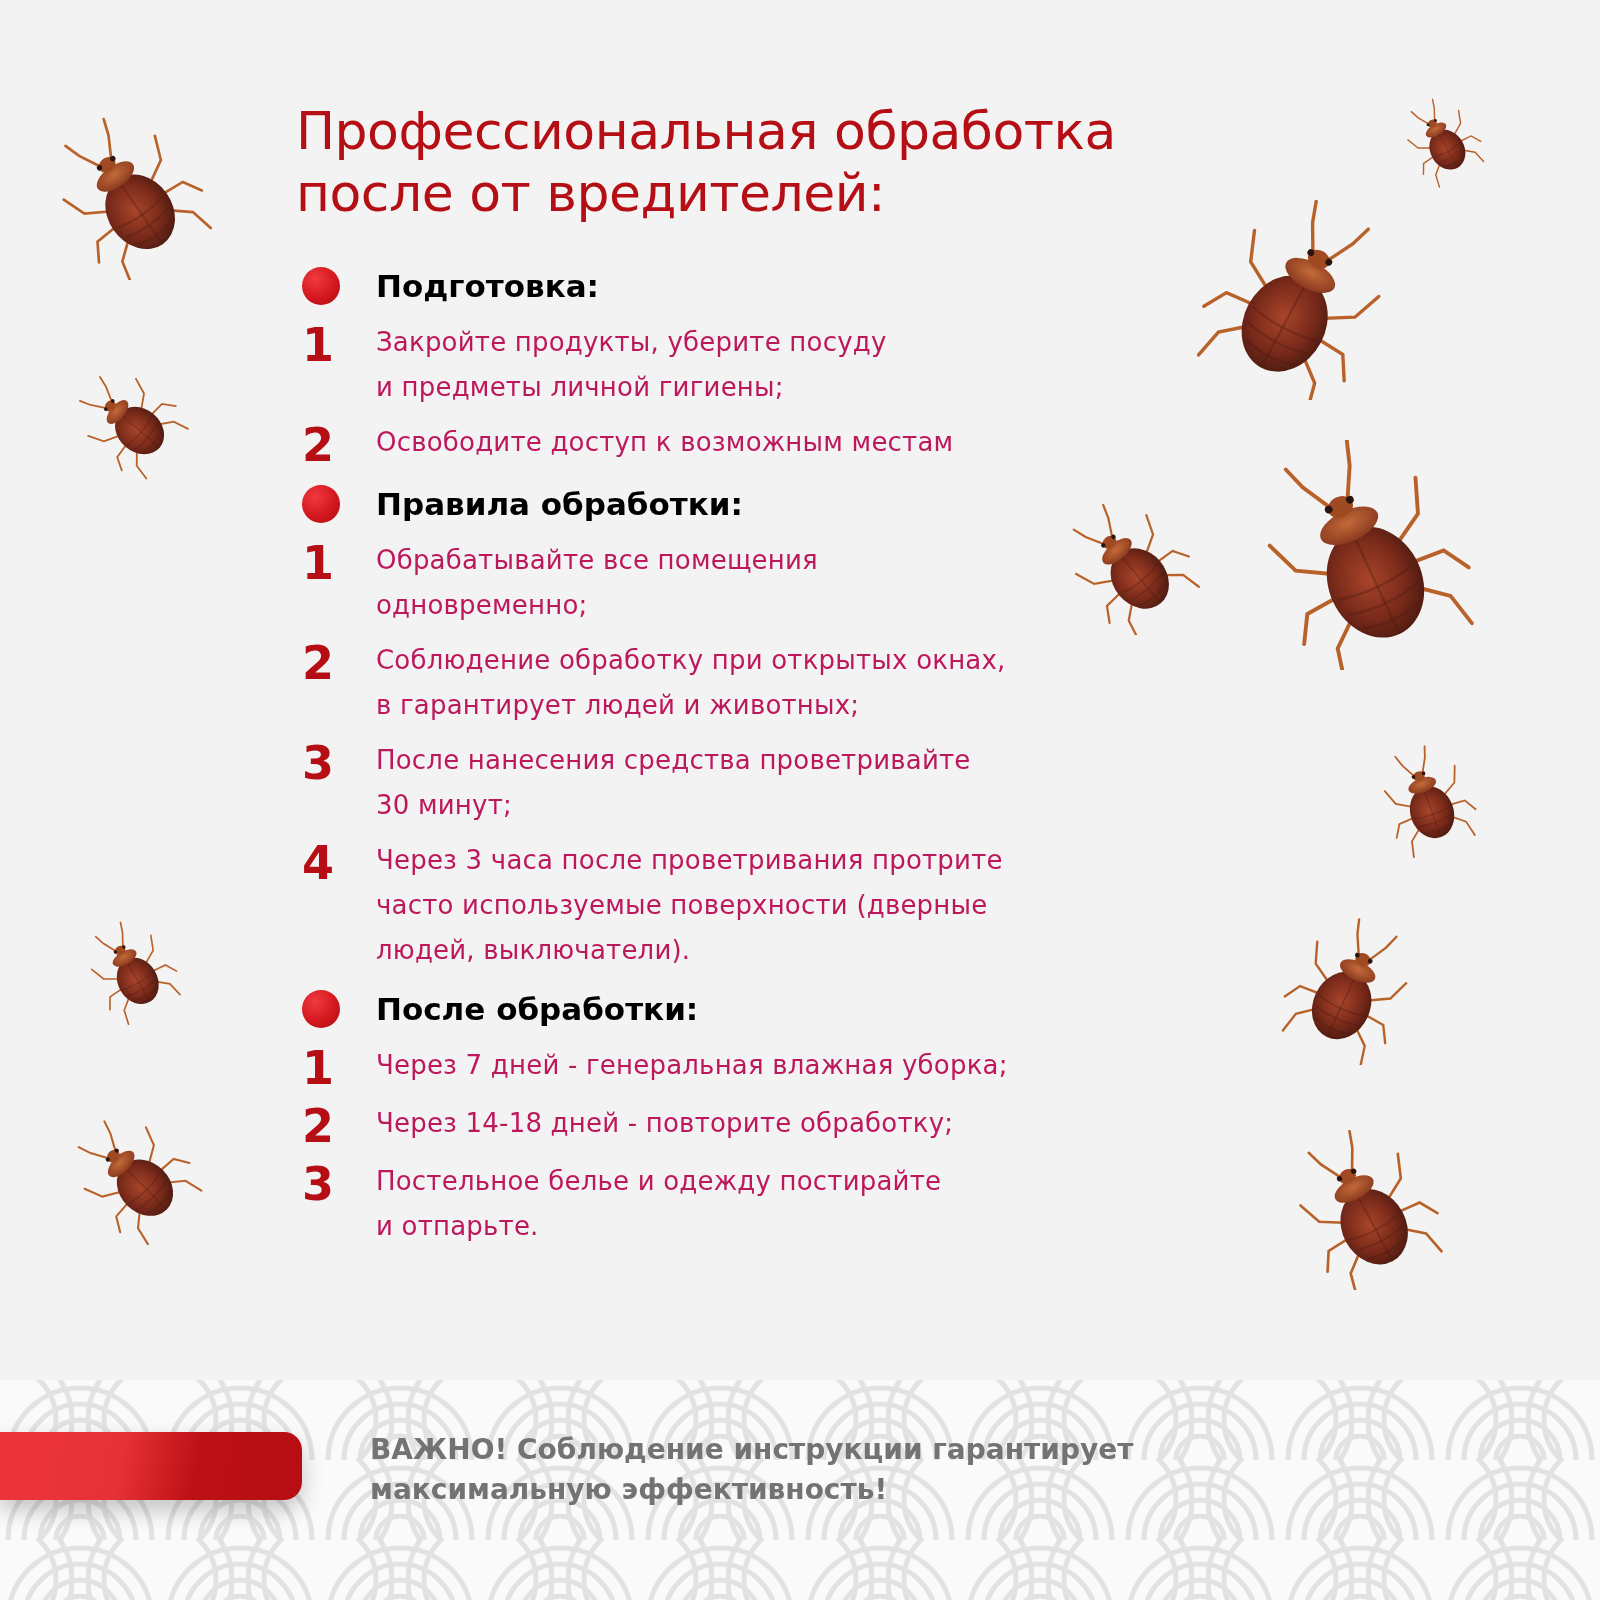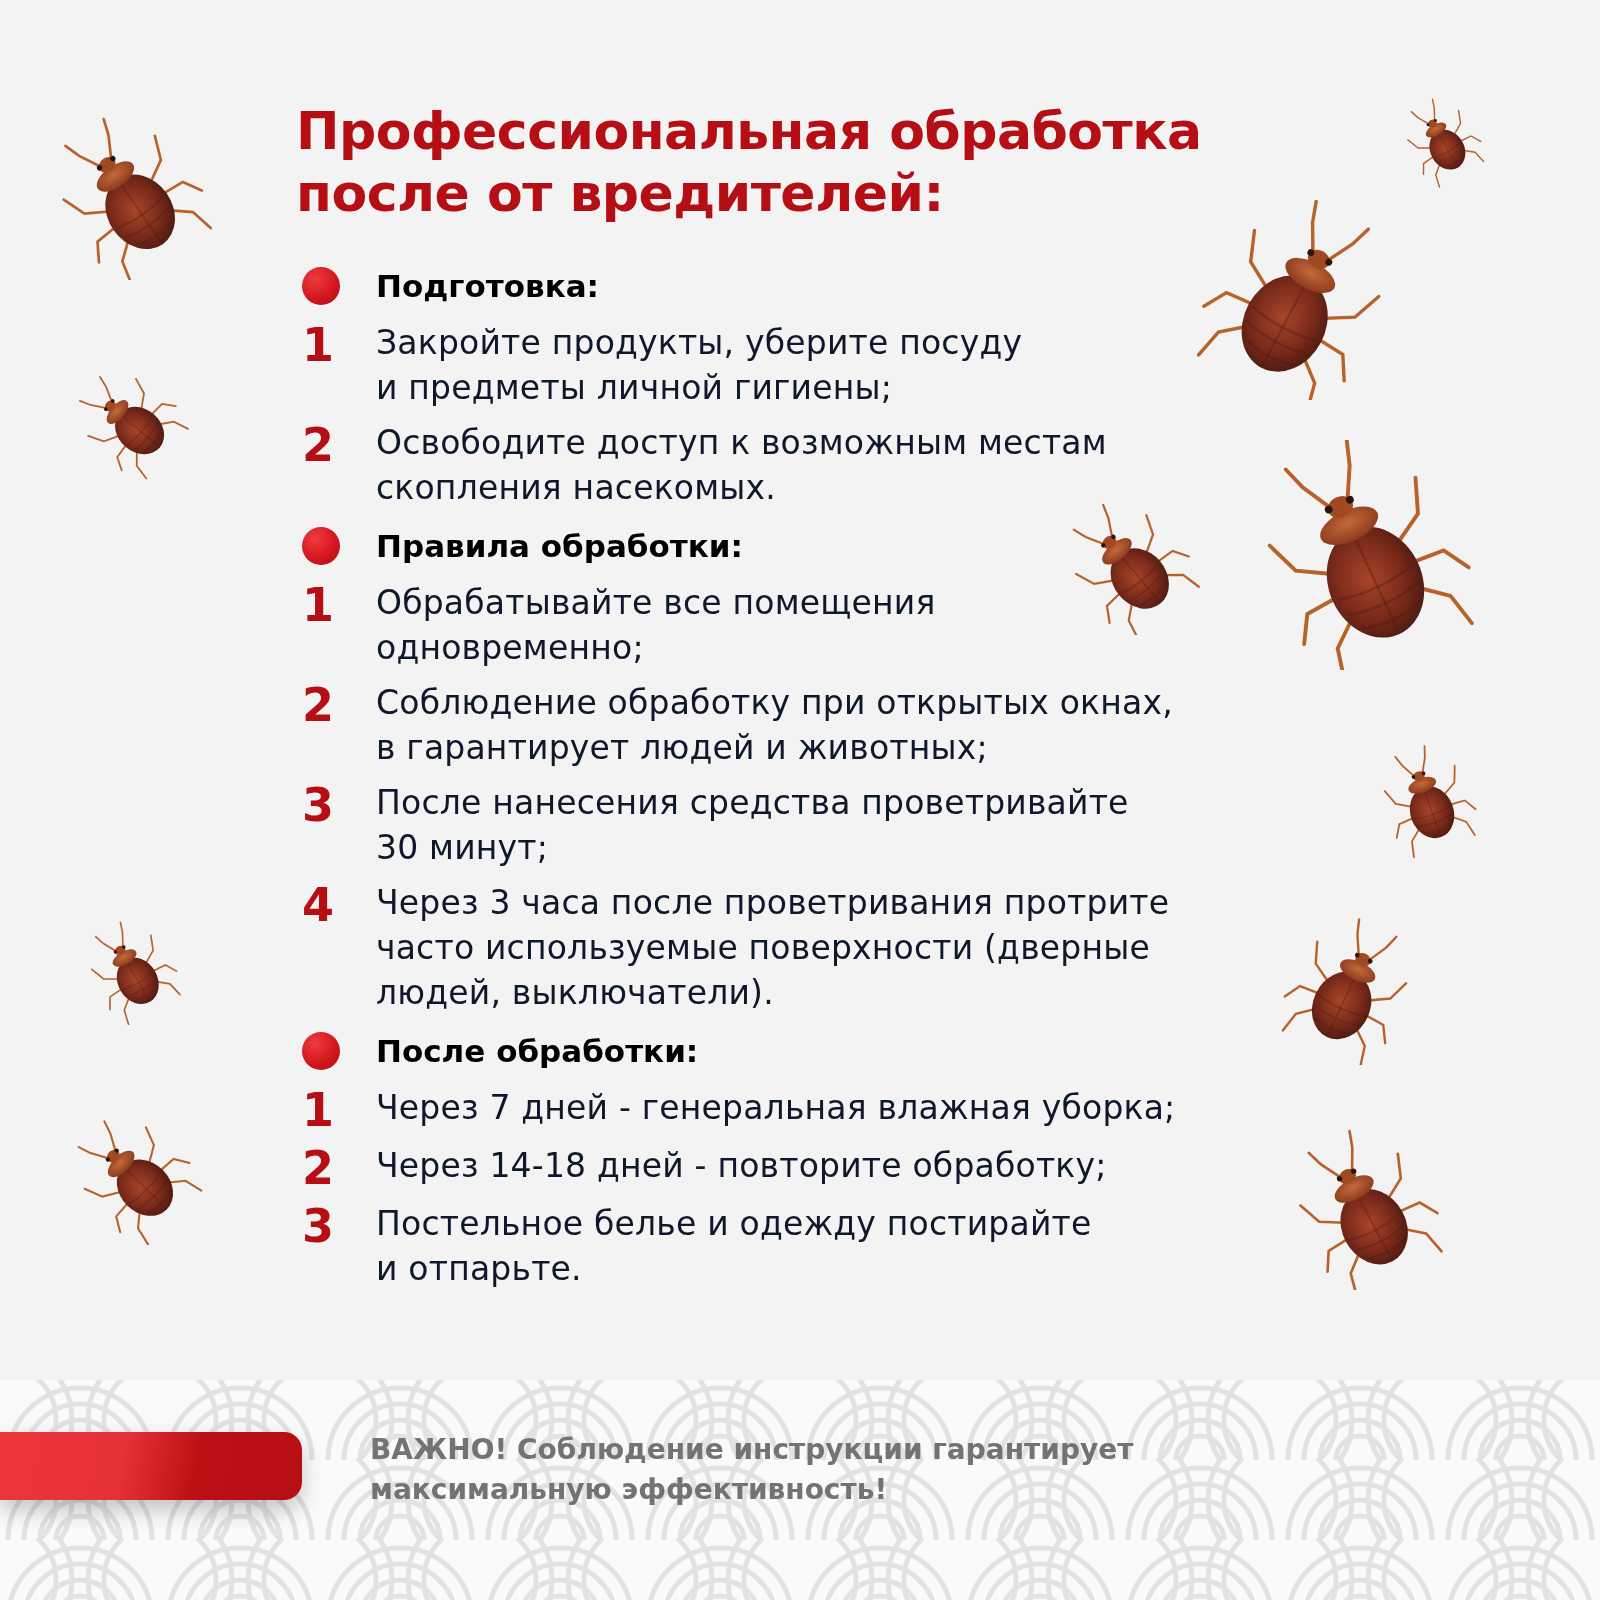--- a/index.html
+++ b/index.html
@@ -9,21 +9,21 @@
       font-family: "DejaVu Sans", sans-serif;
       position: relative;
       color: #111;
     }
     .title {
       position: absolute;
       left: 296px; top: 100px;
       width: 1040px;
       color: #b50e14;
       font-family: "DejaVu Sans", sans-serif;
-      font-weight: bold;
+      font-weight: normal;
       font-size: 52px;
       line-height: 62px;
       letter-spacing: -0.5px;
     }
     .content {
       position: absolute;
       left: 300px; top: 262px;
       width: 1000px;
     }
     .section-head {
@@ -50,23 +50,23 @@
       flex: 0 0 76px;
       font-family: "DejaVu Sans", sans-serif;
       font-weight: bold;
       font-size: 46px;
       line-height: 46px;
       color: #b50e14;
       padding-top: 2px;
       padding-left: 2px;
     }
     .item-text {
-      font-size: 33px;
+      font-size: 26px;
       line-height: 45px;
-      color: #0f172a;
+      color: #be185d;
       letter-spacing: 0.2px;
     }
     .gap { height: 12px; }
     .band {
       position: absolute;
       left: 0; top: 1380px; width: 1600px; height: 220px;
       background: #fafafa;
       overflow: hidden;
     }
     .band svg { position: absolute; left: 0; top: 0; }
@@ -176,21 +176,20 @@
     <div class="num">1</div>
     <div class="item-text">
       <div>Закройте продукты, уберите посуду</div>
       <div>и предметы личной гигиены;</div>
     </div>
   </div>
   <div class="item">
     <div class="num">2</div>
     <div class="item-text">
       <div>Освободите доступ к возможным местам</div>
-      <div>скопления насекомых.</div>
     </div>
   </div>
 
   <div class="gap"></div>
 
   <div class="section-head">
     <span class="dot"></span>
     <span class="section-label">Правила обработки:</span>
   </div>
   <div class="item">

